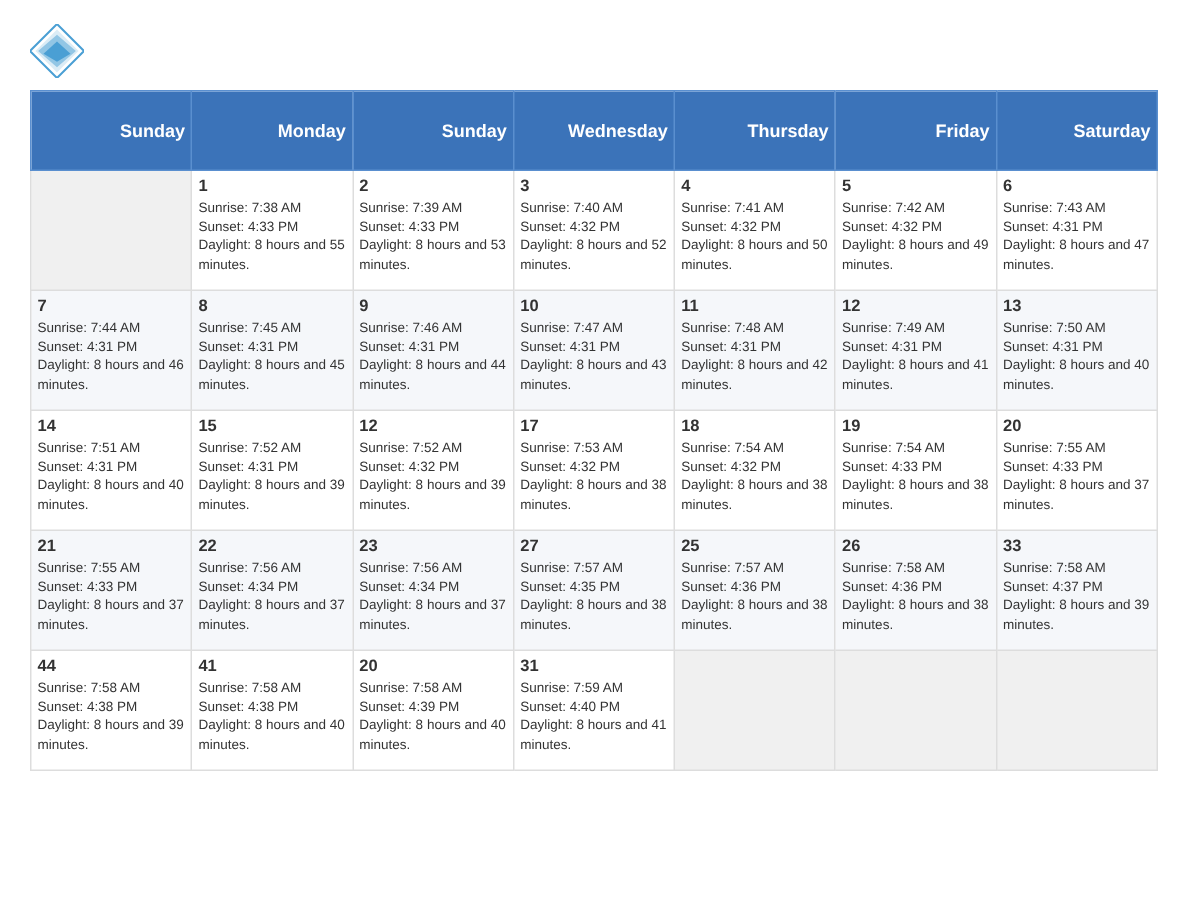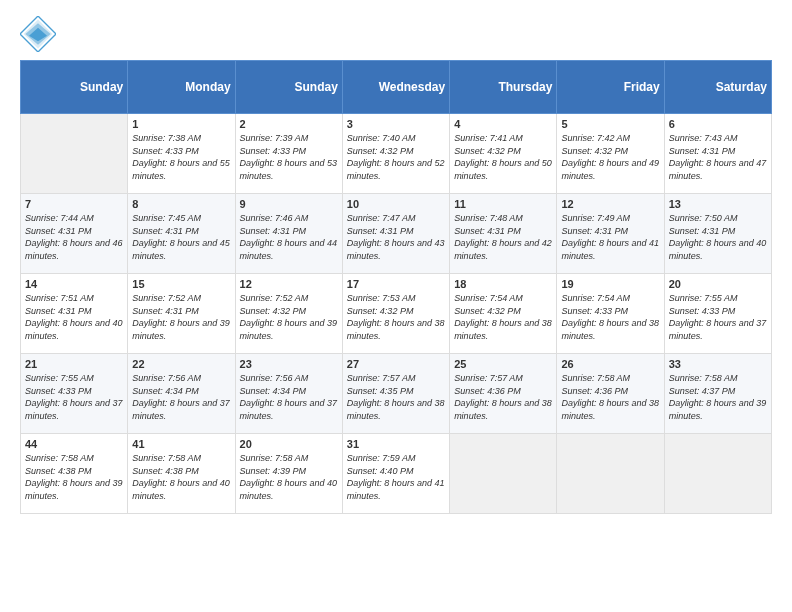--- a/index.html
+++ b/index.html
@@ -82,21 +82,20 @@
     }
     .day-number {
       font-size: 11px;
       font-weight: bold;
       margin-bottom: 2px;
     }
     .day-info {
       font-size: 9px;
       line-height: 1.4;
       color: #333;
-      font-style: italic;
     }
     .empty-cell {
       background: #f9f9f9;
     }
     
     .calendar tbody tr:nth-child(odd) td {
       background: #ffffff;
     }
     .calendar tbody tr:nth-child(even) td {
       background: #f5f7fa;

